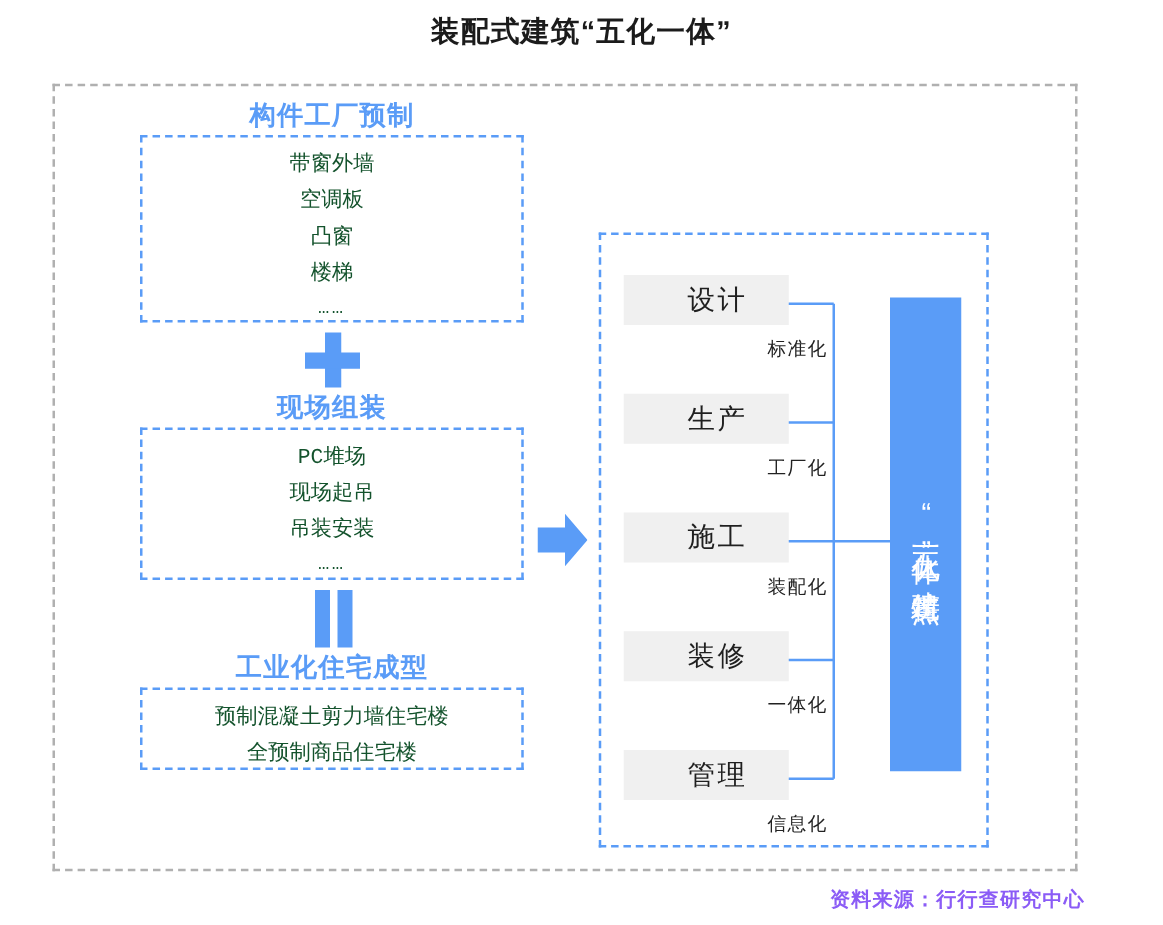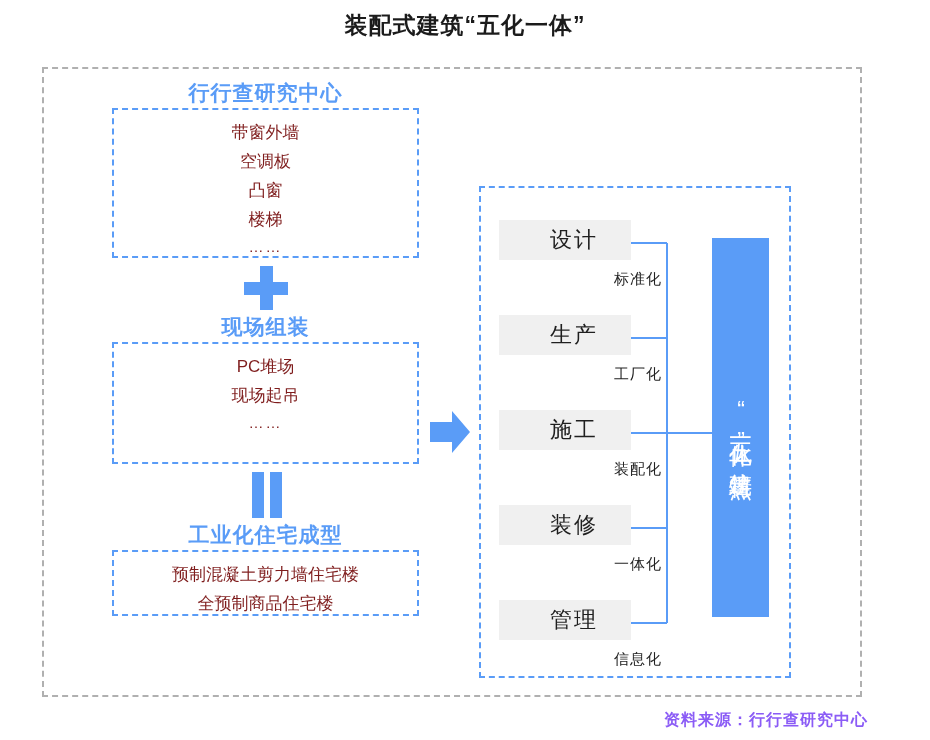--- a/index.html
+++ b/index.html
@@ -55,22 +55,23 @@
     letter-spacing: 1px;
   }
   .stage-box {
     border: 2px dashed #5a9cf7;
     box-sizing: border-box;
     text-align: center;
     padding: 8px 0 6px 0;
   }
   .stage-item {
     font-size: 17px;
-    color: #7f1d1d;
+    color: #14532d;
     line-height: 29px;
+    font-family: Liberation Mono, monospace;
   }
   .stage-item.dots {
     font-size: 15px;
     letter-spacing: 2px;
     line-height: 26px;
   }
 
   
   .op-wrap {
     height: 54px;
@@ -214,37 +215,38 @@
 </style>
 </head>
 <body>
 
 <div class="title">装配式建筑“五化一体”</div>
 
 <div class="outer-frame"></div>
 
 <div class="left-col">
 
-  <div class="stage-heading">行行查研究中心</div>
+  <div class="stage-heading">构件工厂预制</div>
   <div class="stage-box" style="height:150px;">
     <div class="stage-item">带窗外墙</div>
     <div class="stage-item">空调板</div>
     <div class="stage-item">凸窗</div>
     <div class="stage-item">楼梯</div>
     <div class="stage-item dots">……</div>
   </div>
 
   <div class="op-wrap">
     <div class="op-plus"></div>
   </div>
 
   <div class="stage-heading">现场组装</div>
   <div class="stage-box" style="height:122px;">
     <div class="stage-item">PC堆场</div>
     <div class="stage-item">现场起吊</div>
+    <div class="stage-item">吊装安装</div>
     <div class="stage-item dots">……</div>
   </div>
 
   <div class="op-wrap" style="height:56px;">
     <div class="op-eq"></div>
   </div>
 
   <div class="stage-heading">工业化住宅成型</div>
   <div class="stage-box" style="height:66px;">
     <div class="stage-item">预制混凝土剪力墙住宅楼</div>

